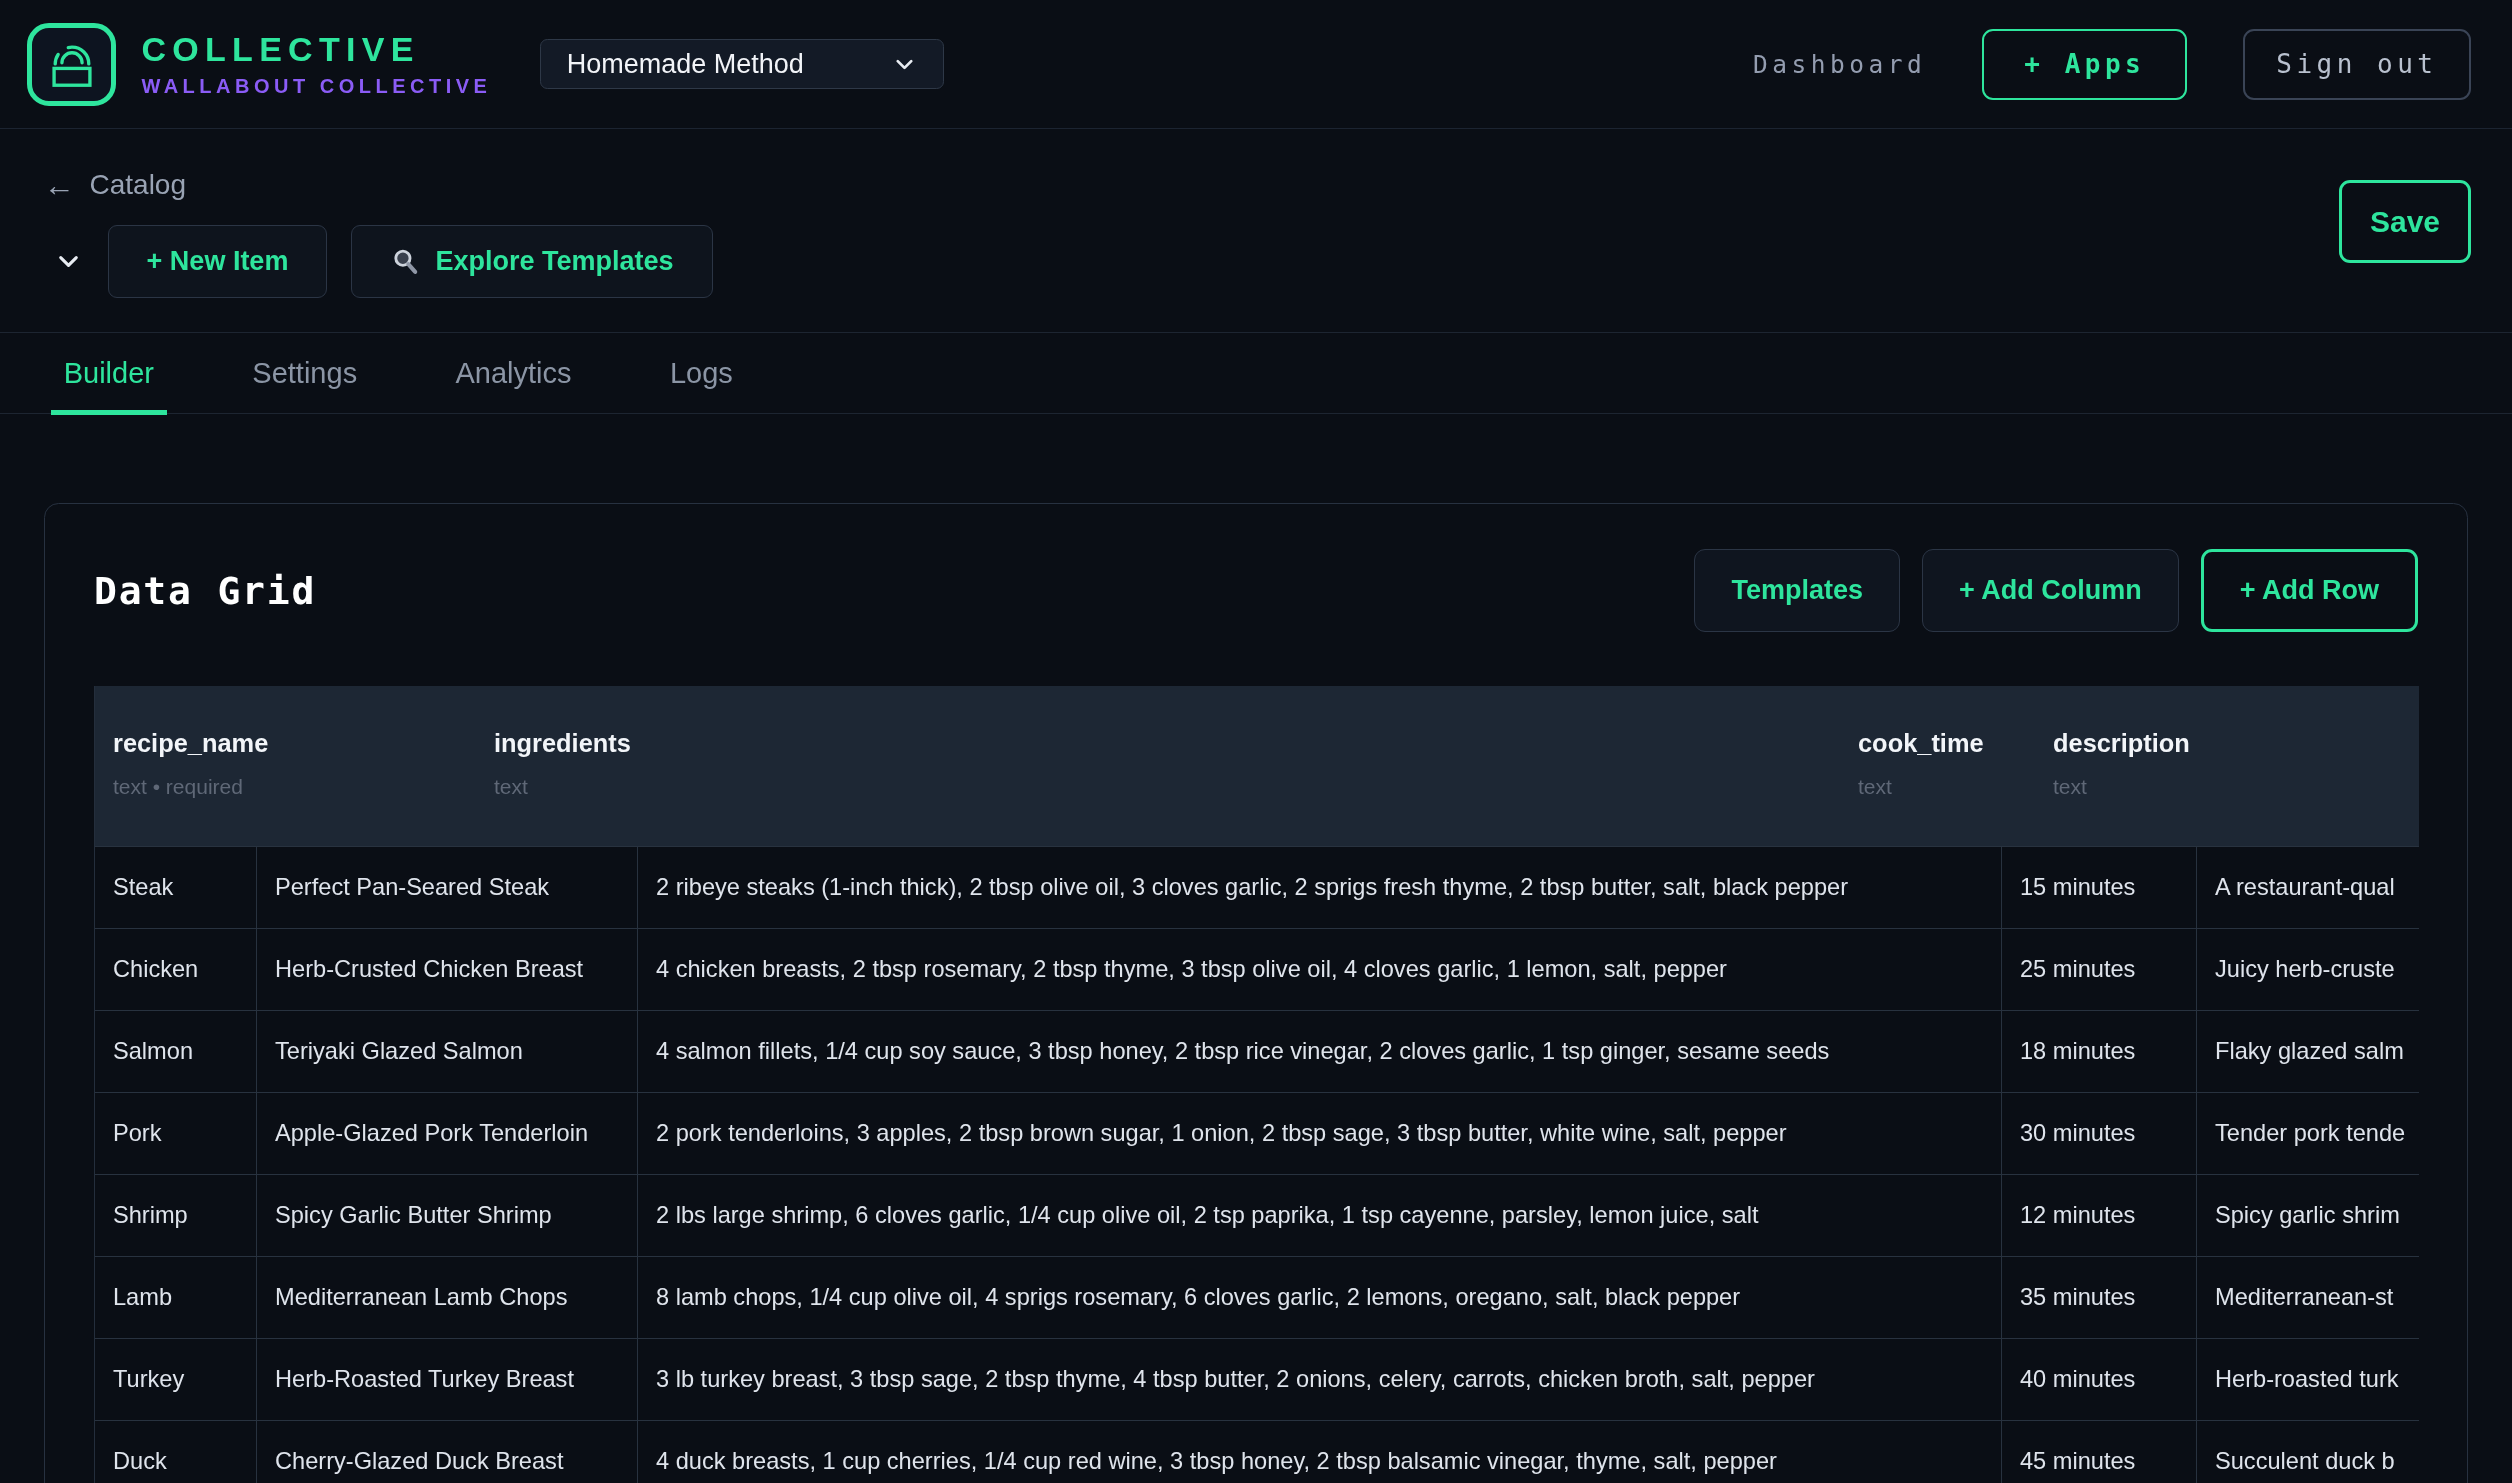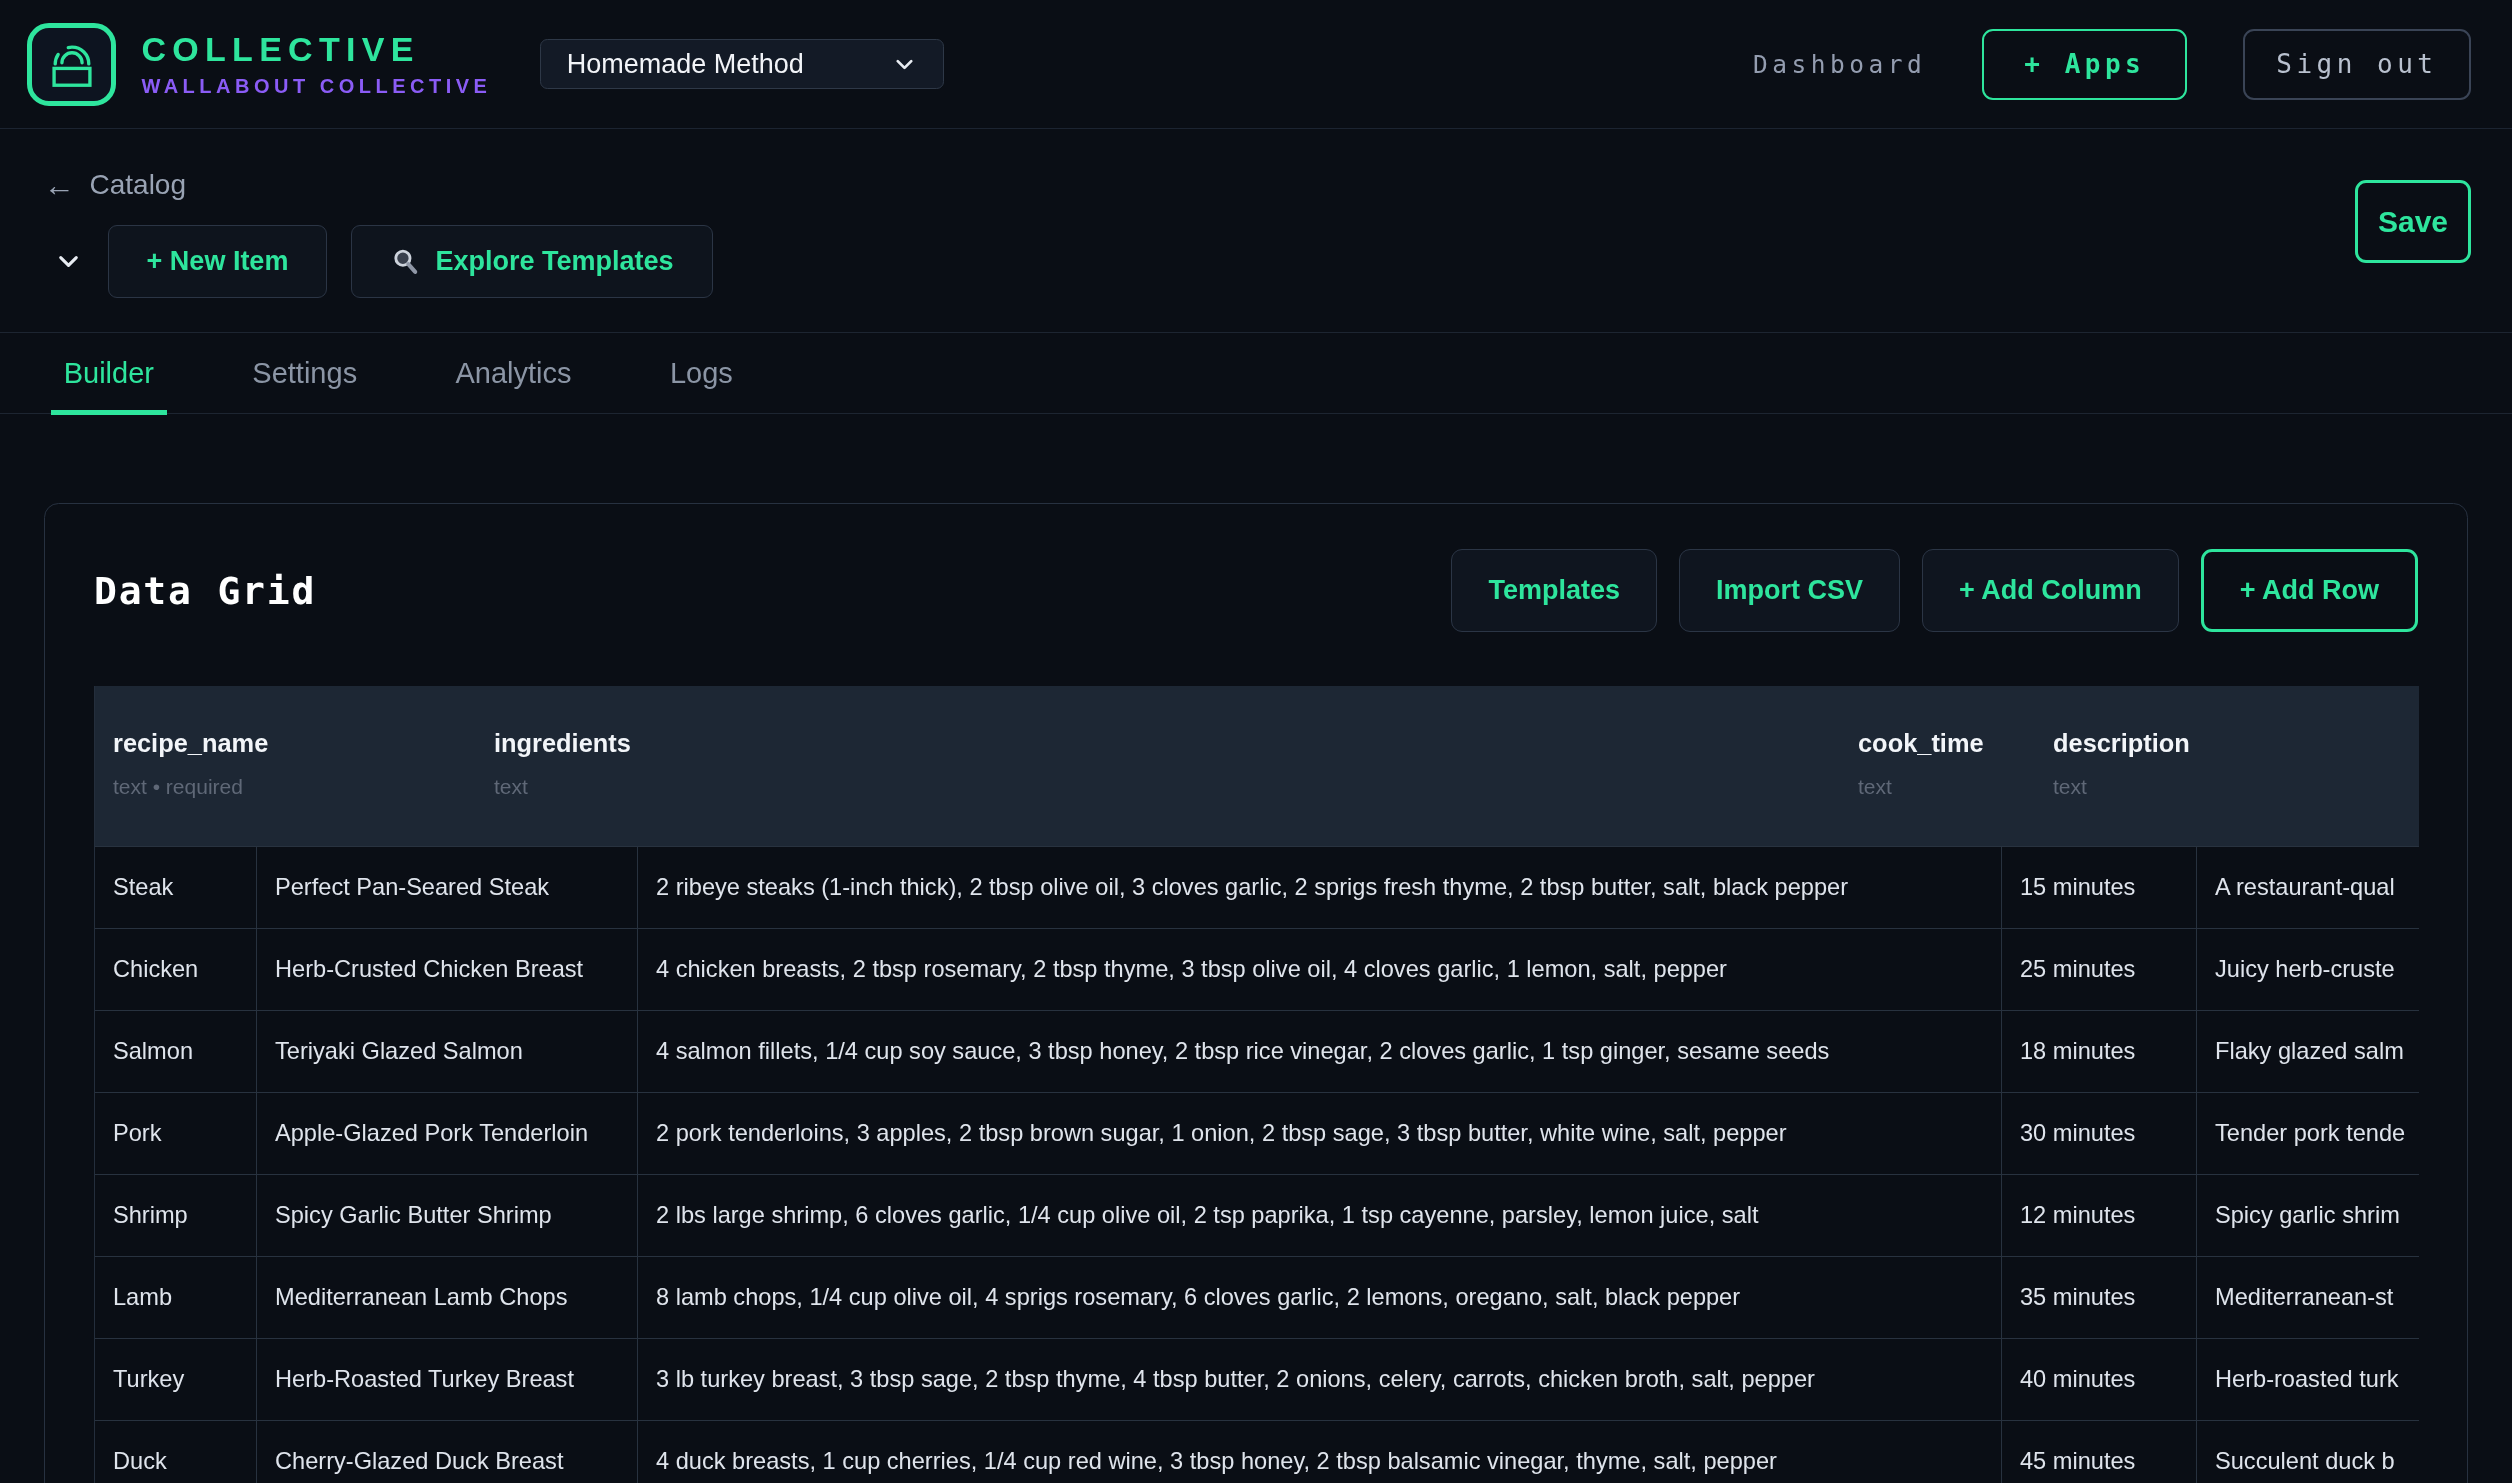--- a/index.html
+++ b/index.html
@@ -42,21 +42,21 @@
   
   .toolbar{position:relative;padding:38px 44px 0;box-sizing:border-box;}
   .back-row{display:flex;align-items:center;gap:14.5px;height:36px;
     font-size:28px;color:#99a3b4;cursor:pointer;width:max-content;}
   .back-arrow{font-size:31px;line-height:1;}
   .actions-row{margin-top:22px;display:flex;align-items:center;height:73px;}
   .caret{margin:0 23.6px 0 9px;cursor:pointer;display:flex;}
   .btn-dark{height:73px;padding:0 38px;background:#0e141d;border:1.8px solid #2b3545;
     border-radius:9px;color:#2ee59d;font-size:27px;font-weight:bold;}
   .btn-explore{margin-left:23.6px;gap:14.5px;}
-  .btn-save{position:absolute;top:51px;right:41px;height:83px;width:116px;
+  .btn-save{position:absolute;top:51px;right:41px;height:83px;width:132px;
     border:3.6px solid #2ee59d;border-radius:11px;color:#2ee59d;font-size:30px;font-weight:bold;}
 
   
   .tabs{margin-top:34px;border-top:1.8px solid #1d2531;border-bottom:1.8px solid #1d2531;
     height:80px;display:flex;gap:73px;padding:0 51px;box-sizing:content-box;}
   .tab{display:flex;align-items:center;padding:0 12.7px;font-size:29px;color:#8b95a5;
     position:relative;cursor:pointer;}
   .tab.active{color:#2ee59d;}
   .tab.active::after{content:"";position:absolute;left:0;right:0;bottom:-1.8px;height:4.5px;background:#2ee59d;}
 
@@ -151,21 +151,20 @@
   <div class="tab">Settings</div>
   <div class="tab">Analytics</div>
   <div class="tab">Logs</div>
 </div>
 
 <div class="panel">
   <div class="panel-head">
     <div class="grid-title mono">Data Grid</div>
     <div class="grid-buttons">
       <div class="btn gbtn">Templates</div>
-      <div class="btn gbtn">Import CSV</div>
       <div class="btn gbtn">+ Add Column</div>
       <div class="btn gbtn primary">+ Add Row</div>
     </div>
   </div>
 
   <div class="table">
     <div class="thead">
       <div class="th c-recipe">
         <div class="th-title">recipe_name</div>
         <div class="th-meta">text • required</div>

